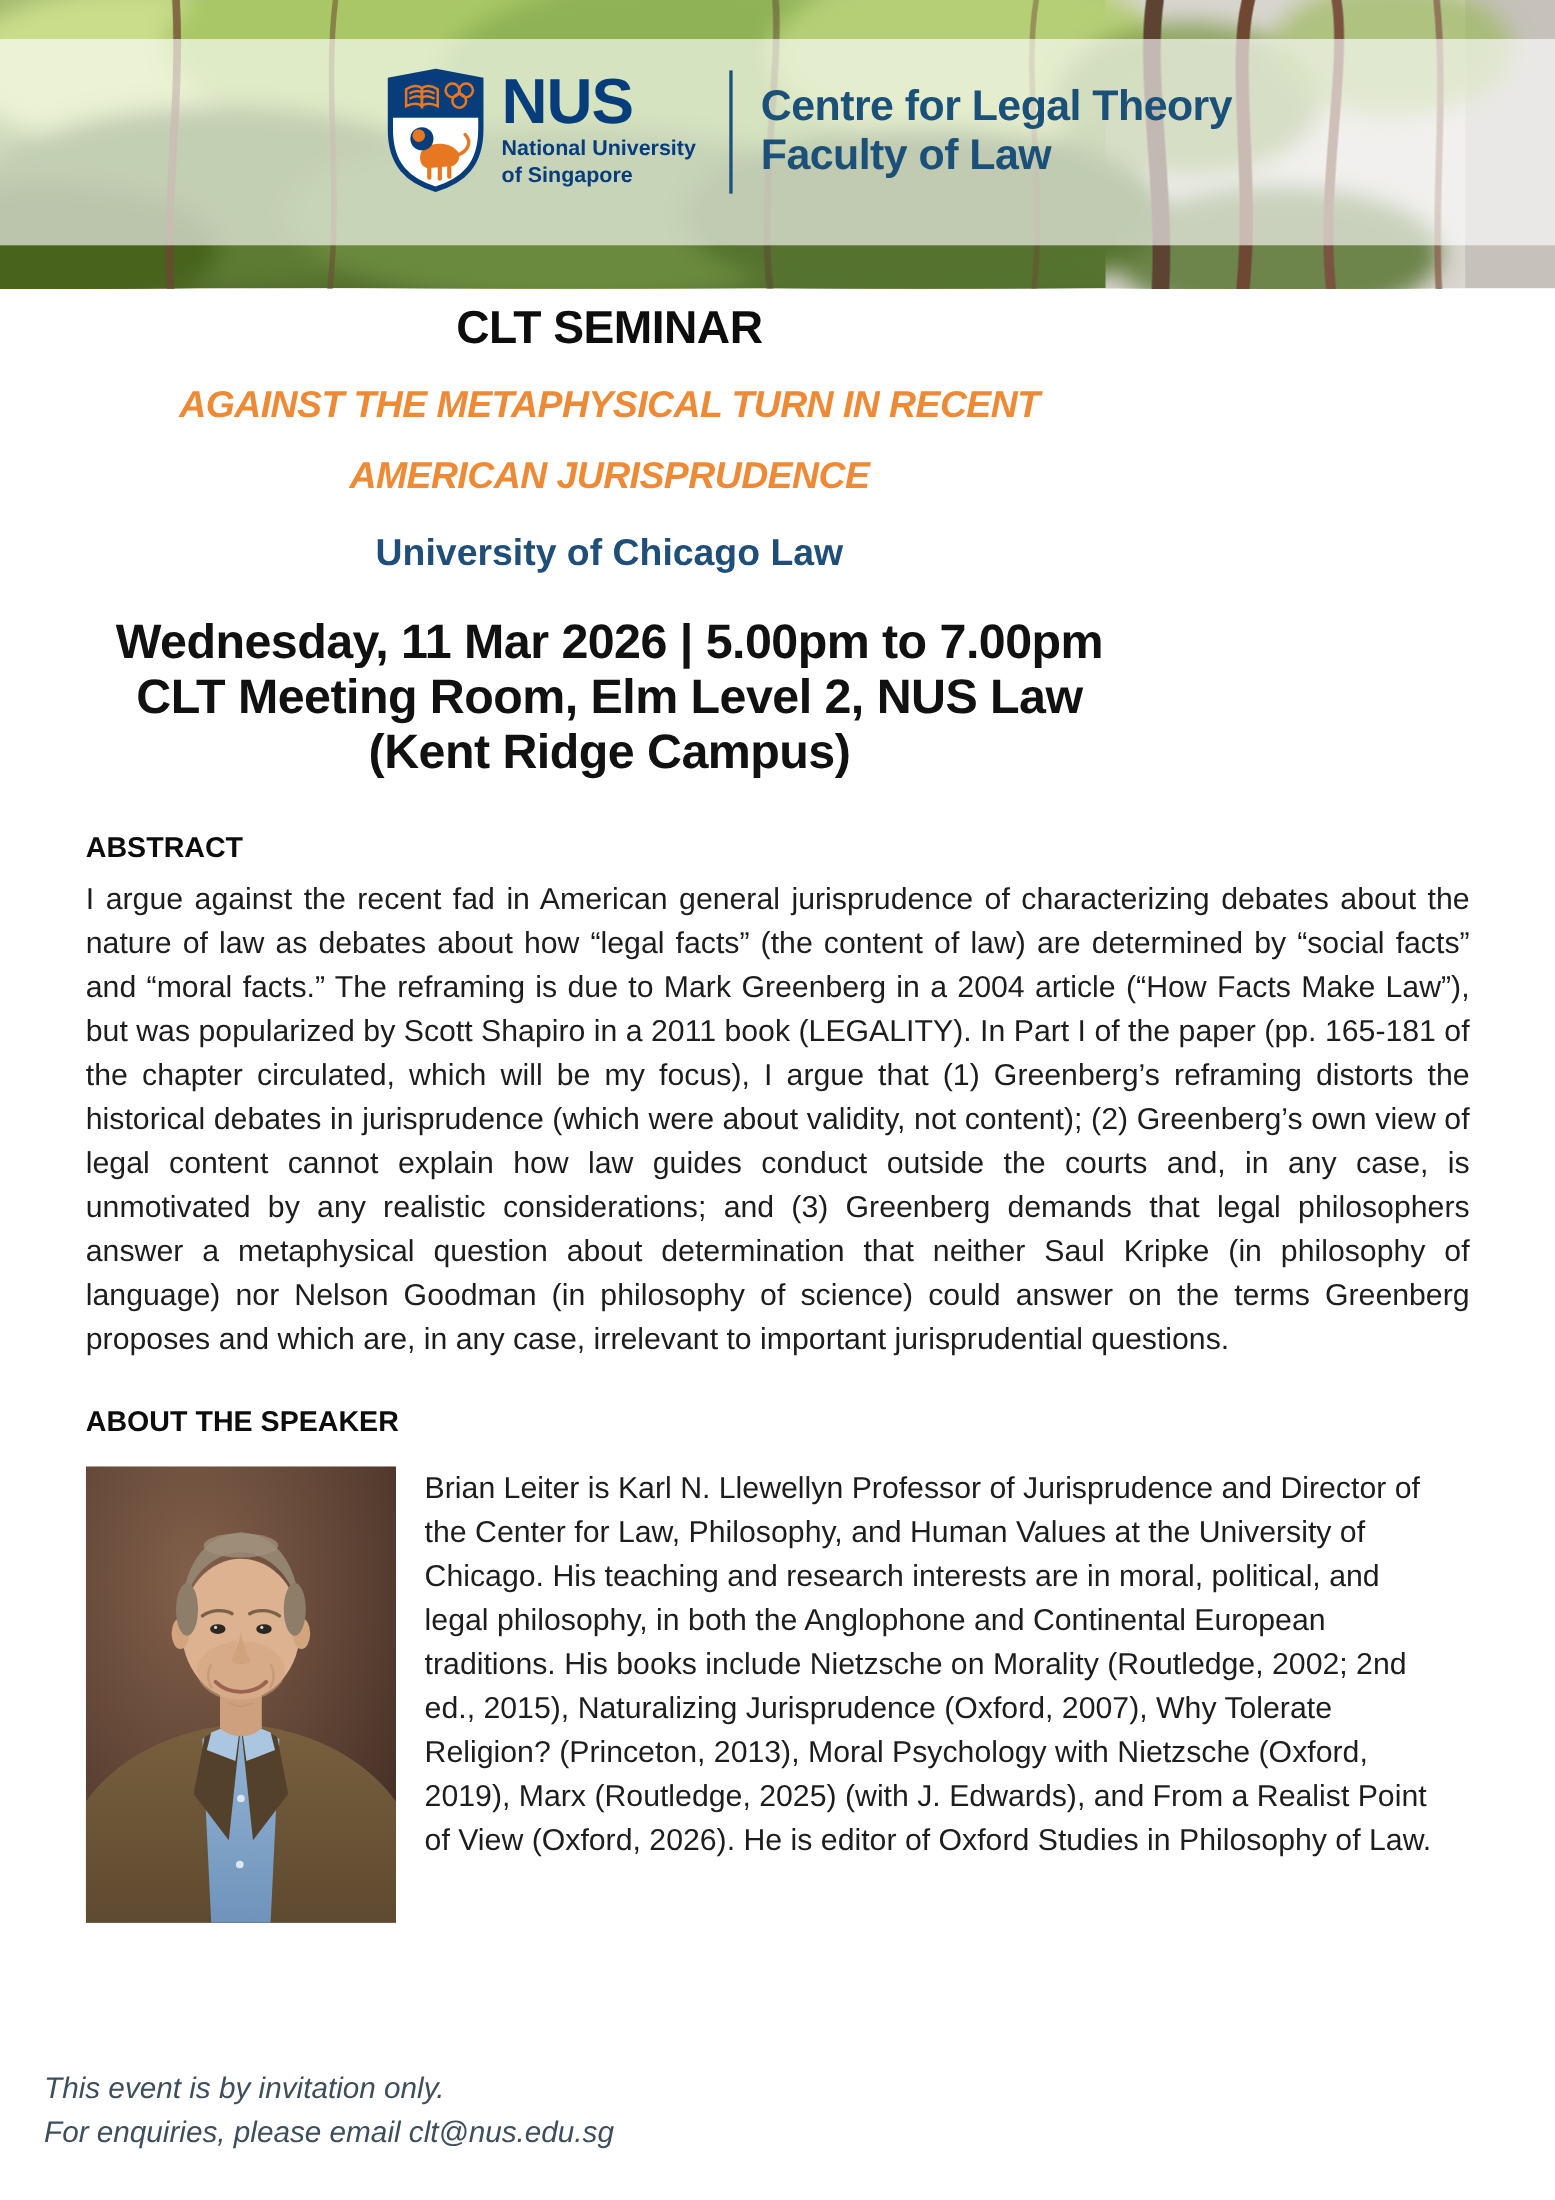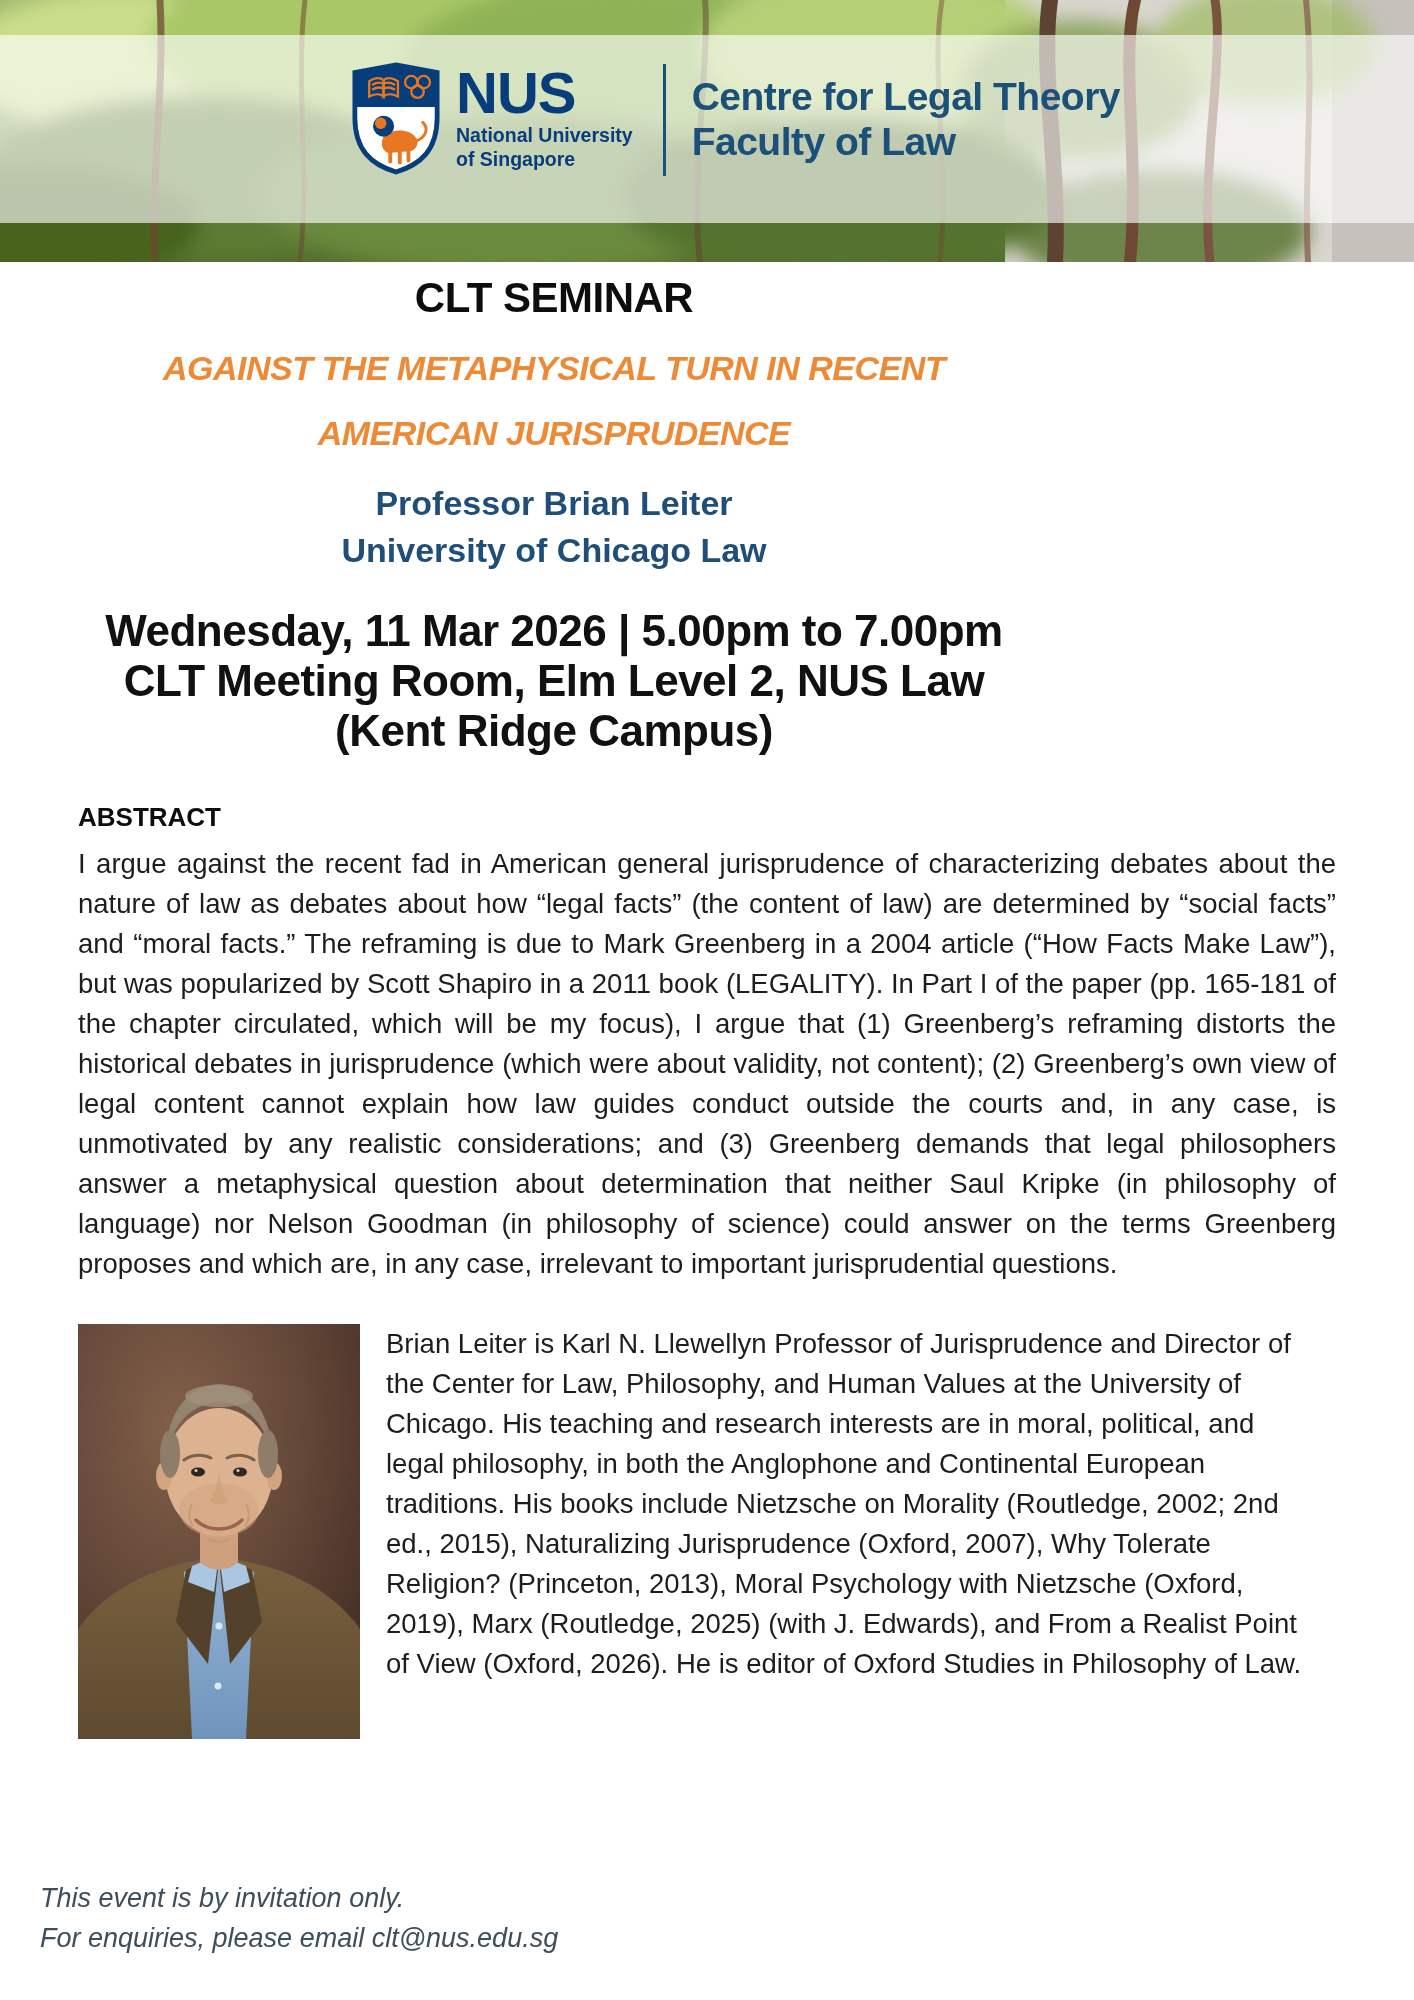--- a/index.html
+++ b/index.html
@@ -145,36 +145,36 @@
 
   <div class="headline-col">
     <div class="series-title">CLT SEMINAR</div>
 
     <div class="main-title">
       <div>AGAINST THE METAPHYSICAL TURN IN RECENT</div>
       <div>AMERICAN JURISPRUDENCE</div>
     </div>
 
     <div class="speaker-line">
-      <div>Professor Brian Leiter</div>
       <div>University of Chicago Law</div>
     </div>
 
     <div class="when-where">
       <div>Wednesday, 11 Mar 2026 | 5.00pm to 7.00pm</div>
       <div>CLT Meeting Room, Elm Level 2, NUS Law (Kent Ridge Campus)</div>
     </div>
   </div>
 
   <div class="section">
     <div class="section-heading">ABSTRACT</div>
     <div class="abstract-body">I argue against the recent fad in American general jurisprudence of characterizing debates about the nature of law as debates about how “legal facts” (the content of law) are determined by “social facts” and “moral facts.” The reframing is due to Mark Greenberg in a 2004 article (“How Facts Make Law”), but was popularized by Scott Shapiro in a 2011 book (LEGALITY). In Part I of the paper (pp. 165-181 of the chapter circulated, which will be my focus), I argue that (1) Greenberg’s reframing distorts the historical debates in jurisprudence (which were about validity, not content); (2) Greenberg’s own view of legal content cannot explain how law guides conduct outside the courts and, in any case, is unmotivated by any realistic considerations; and (3) Greenberg demands that legal philosophers answer a metaphysical question about determination that neither Saul Kripke (in philosophy of language) nor Nelson Goodman (in philosophy of science) could answer on the terms Greenberg proposes and which are, in any case, irrelevant to important jurisprudential questions.</div>
   </div>
 
   <div class="section speaker-section">
+    <div class="section-heading">ABOUT THE SPEAKER</div>
     <div class="speaker-row">
 
       <svg class="portrait" viewBox="0 0 282 415">
         <defs>
           <radialGradient id="pbg" cx="35%" cy="25%" r="90%">
             <stop offset="0" stop-color="#82604a"></stop>
             <stop offset="0.6" stop-color="#5d4234"></stop>
             <stop offset="1" stop-color="#3e2a21"></stop>
           </radialGradient>
           <linearGradient id="gshirt" x1="0" y1="0" x2="0" y2="1">

